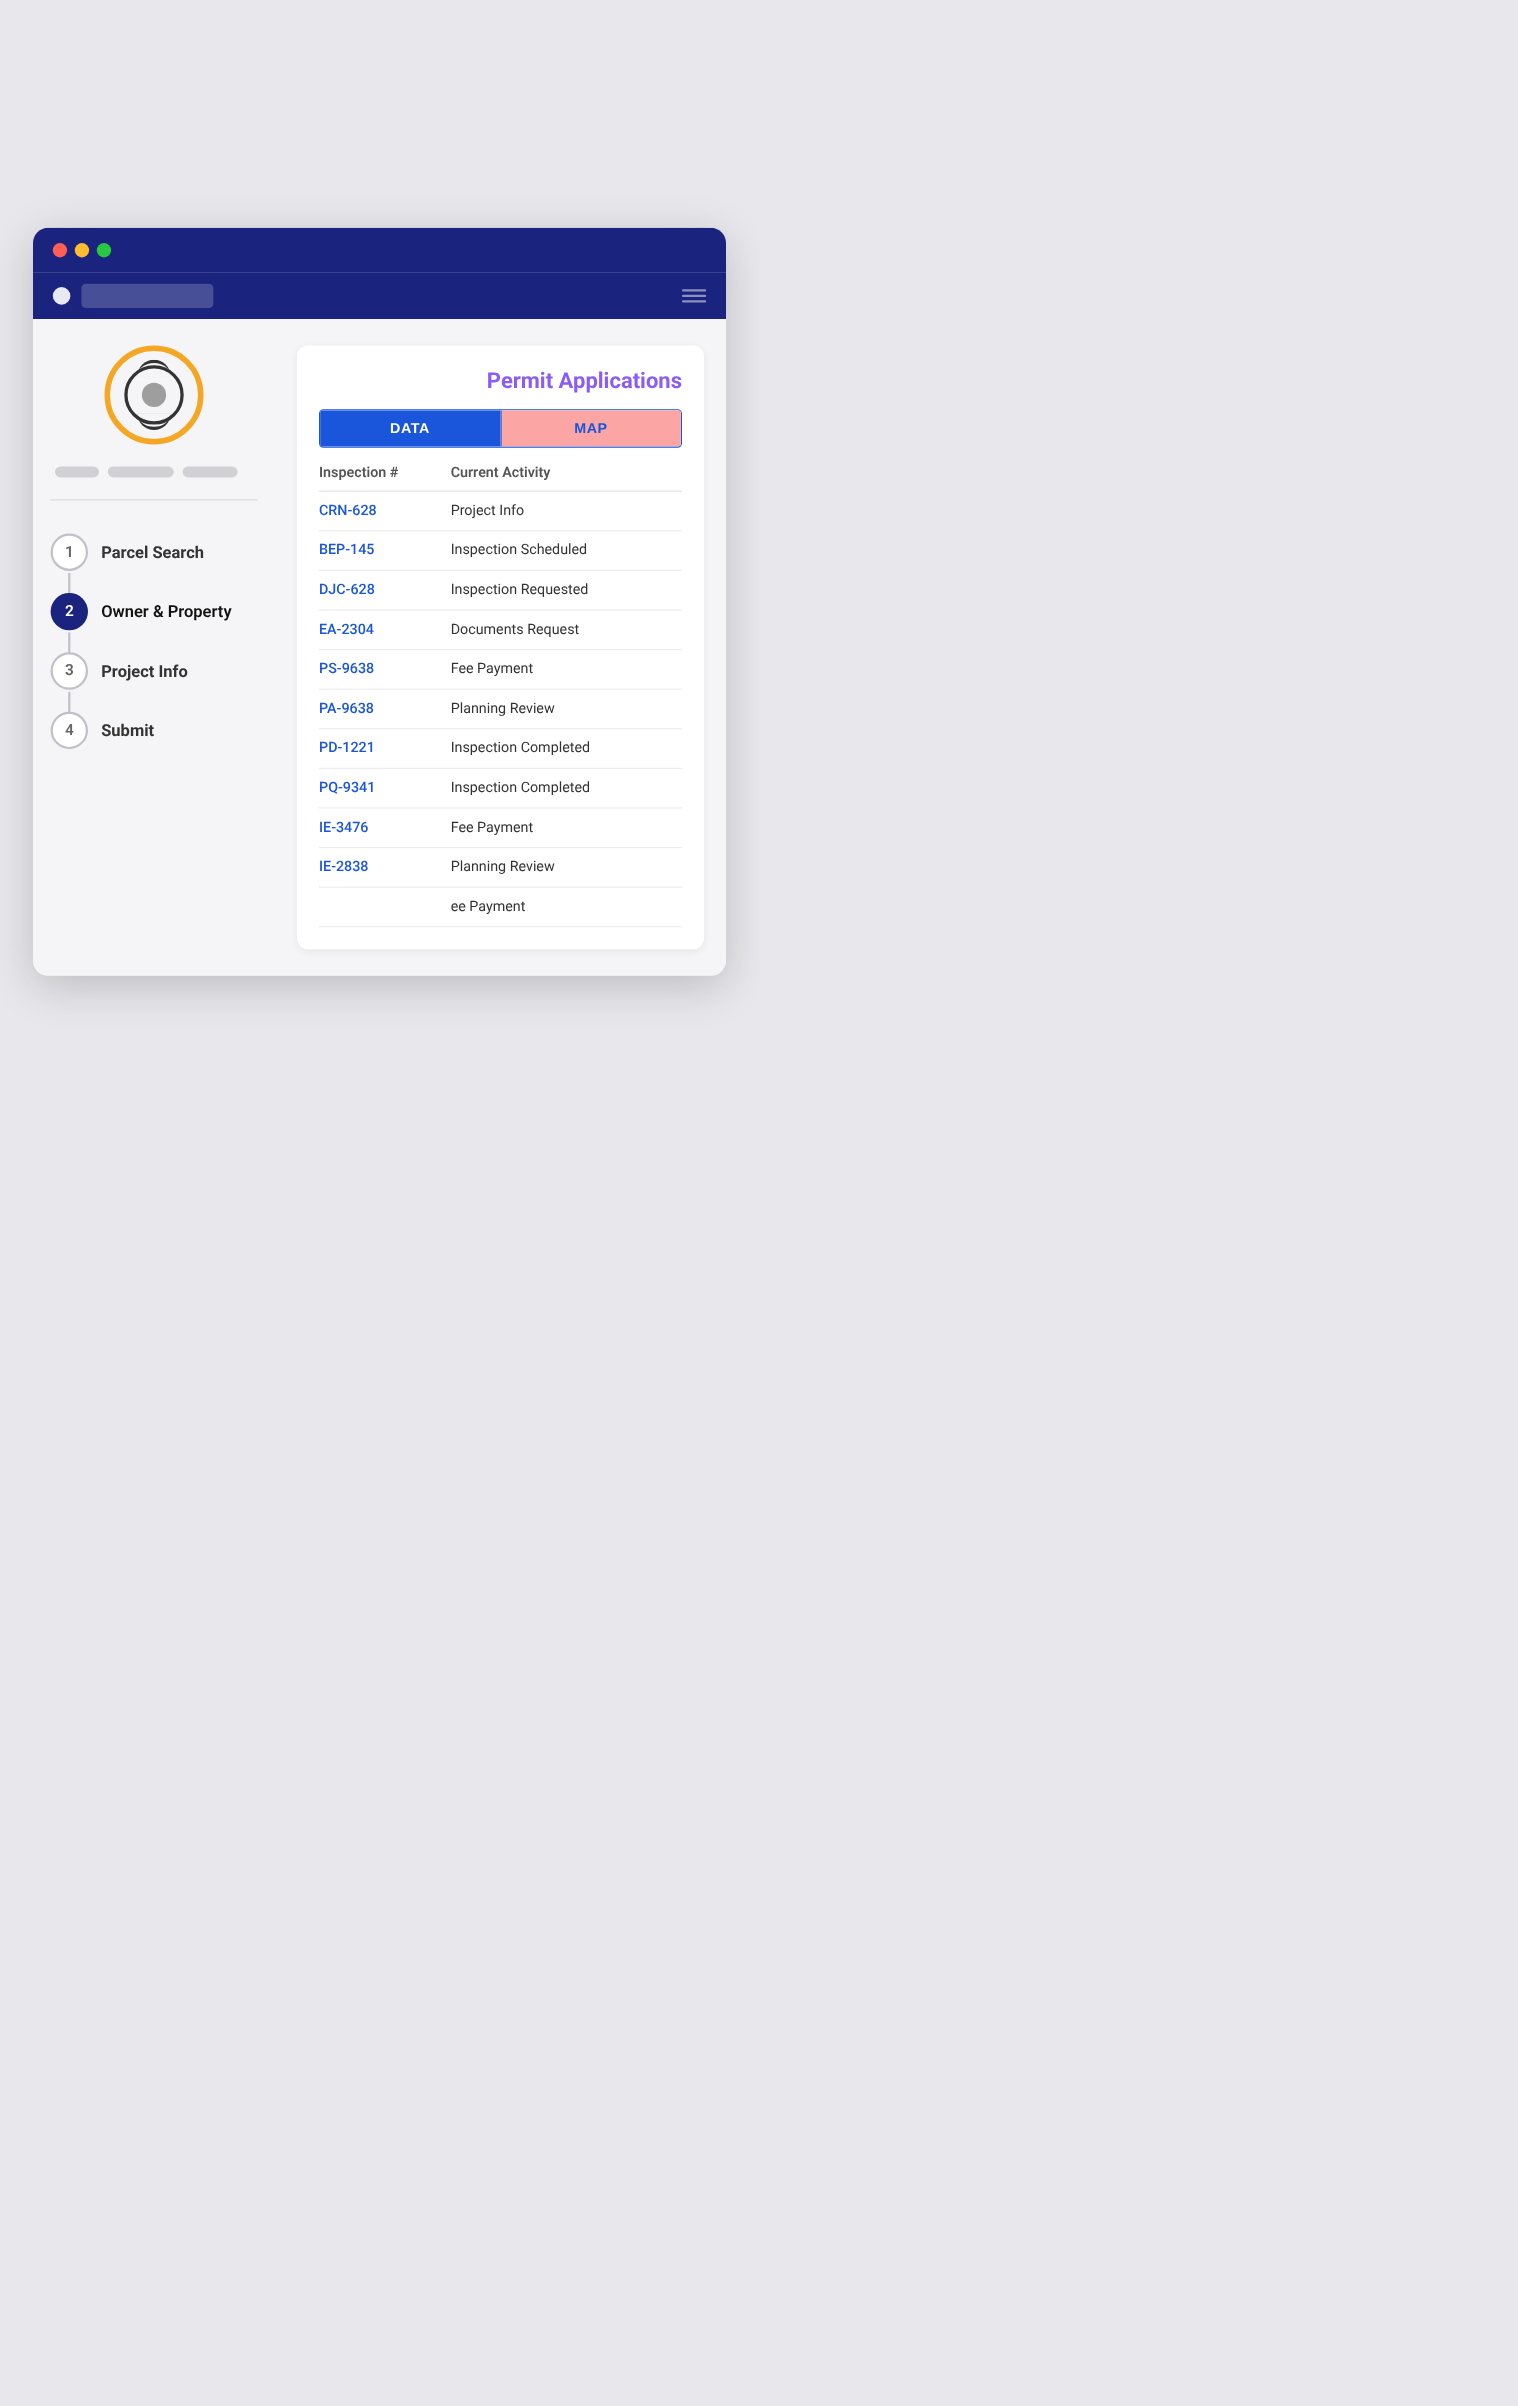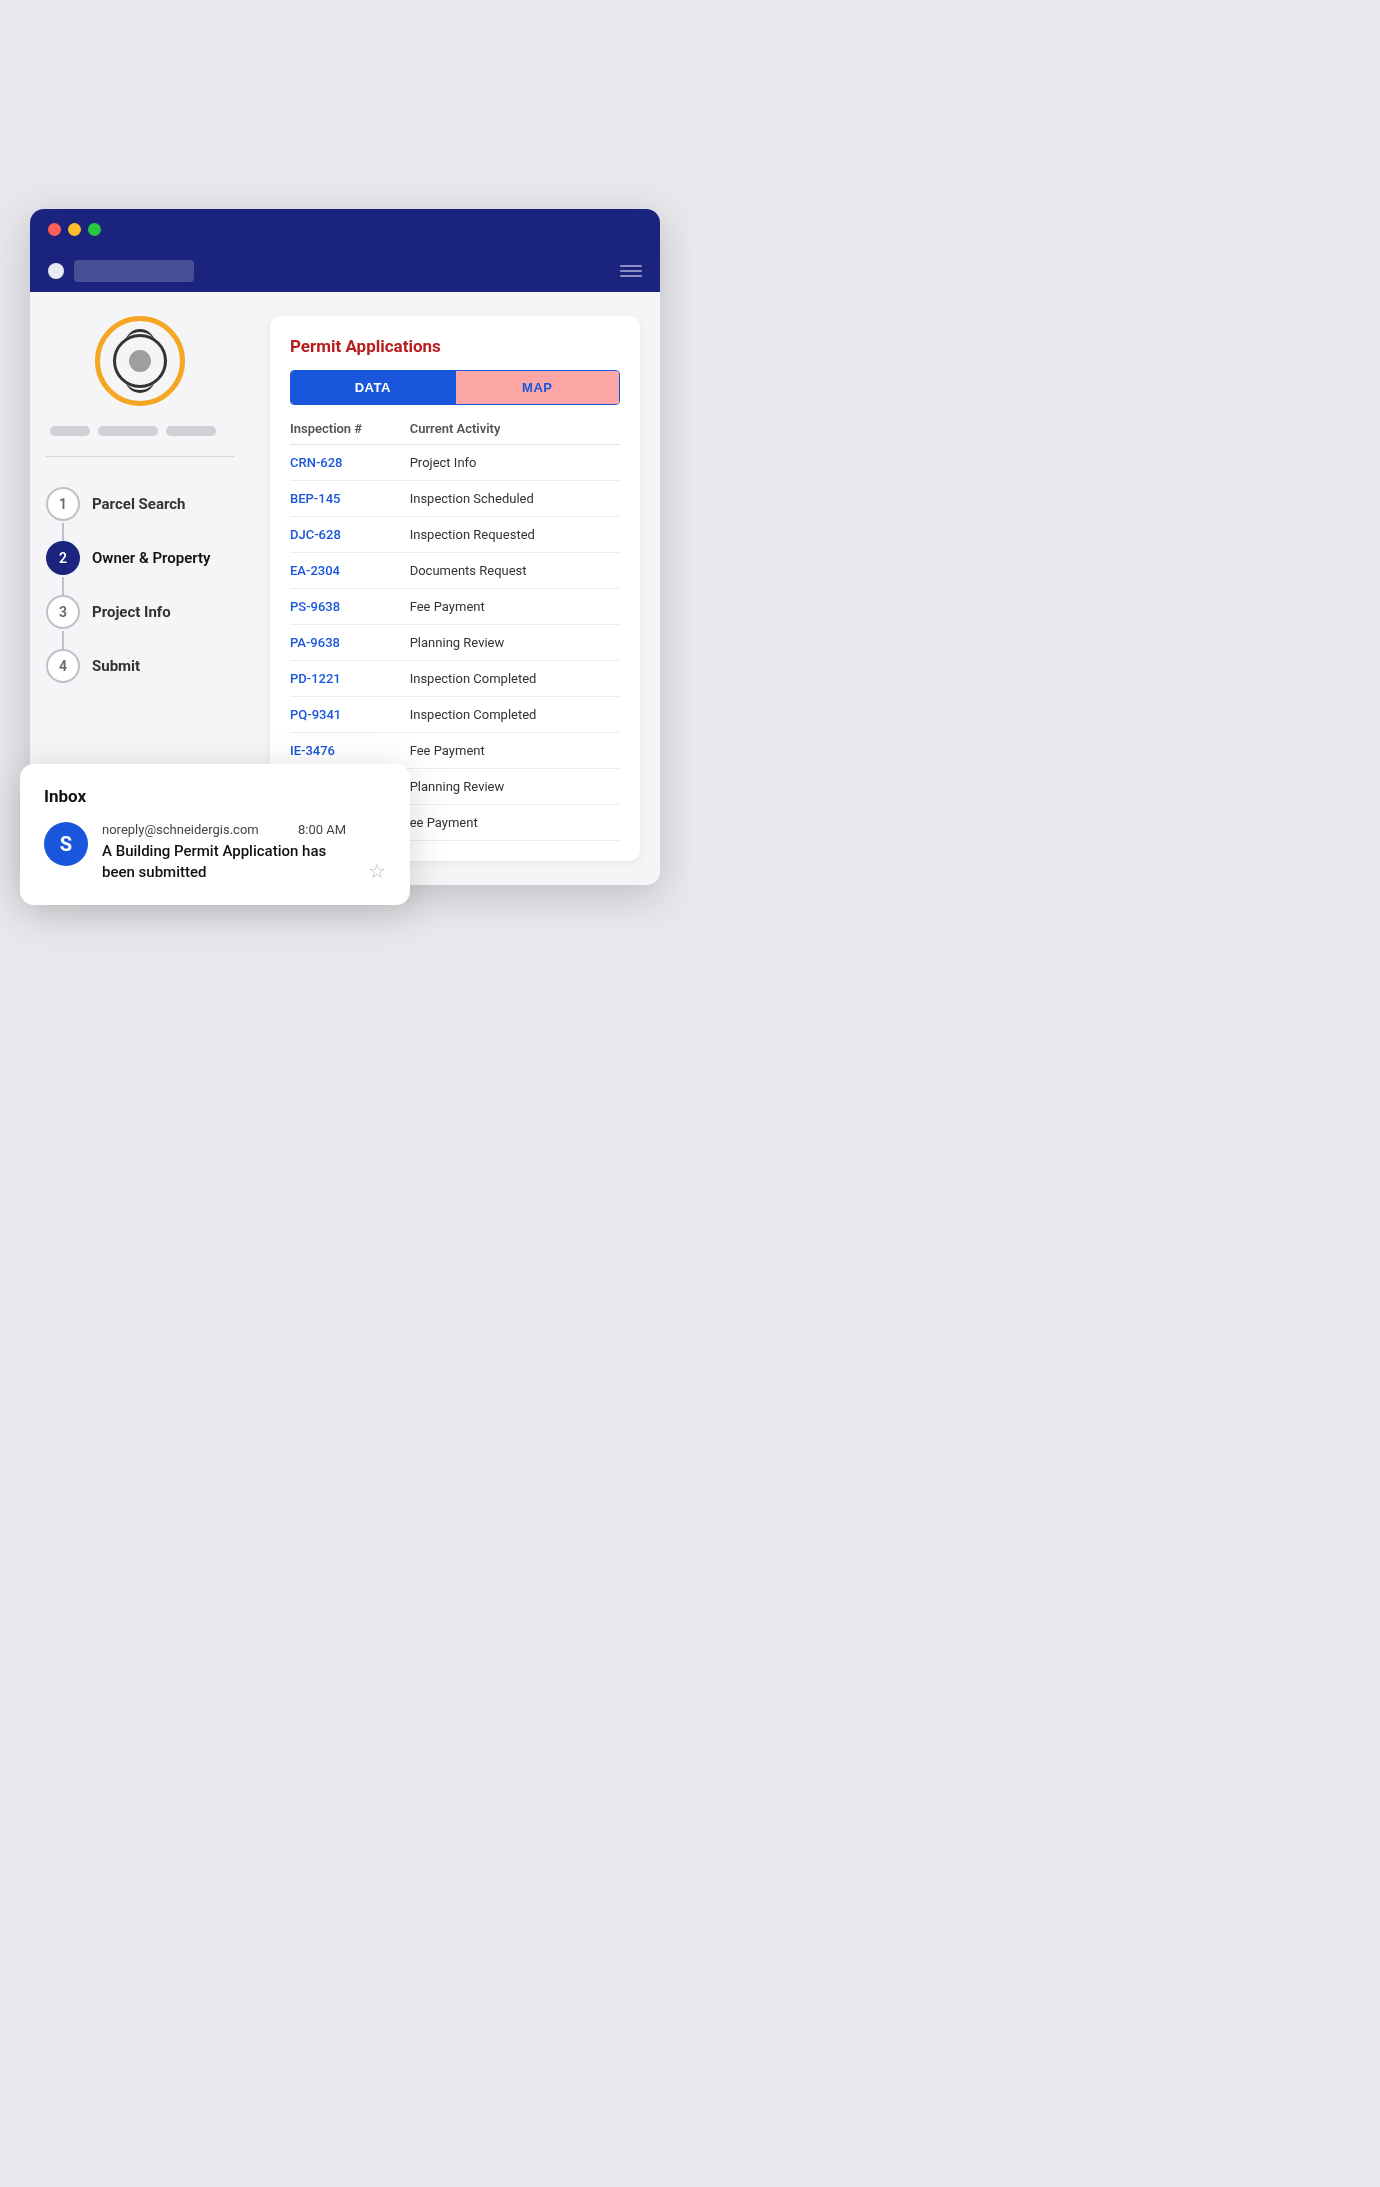--- a/index.html
+++ b/index.html
@@ -246,24 +246,25 @@
     }
 
     .permit-card {
       background: #fff;
       border-radius: 10px;
       padding: 20px;
       box-shadow: 0 2px 8px rgba(0,0,0,0.06);
     }
 
     .permit-title {
-      font-size: 17px;
+      font-size: 20px;
       font-weight: 700;
-      color: #b91c1c;
+      color: #8b5cf6;
       margin-bottom: 14px;
+      text-align: right;
     }
 
     
     .tab-row {
       display: flex;
       margin-bottom: 16px;
       border: 1.5px solid #1a56db;
       border-radius: 4px;
       overflow: hidden;
     }
@@ -543,27 +544,13 @@
                   <td></td>
                   <td>ee Payment</td>
                 </tr>
               </tbody>
           </table>
         </div>
       </div>
     </div>
   </div>
 
-  <div class="inbox-popup">
-    <div class="inbox-title">Inbox</div>
-    <div class="inbox-message">
-      <div class="inbox-avatar">S</div>
-      <div class="inbox-message-content">
-        <div class="inbox-message-header">
-          <span class="inbox-sender">noreply@schneidergis.com</span>
-          <span class="inbox-time">8:00 AM</span>
-        </div>
-        <div class="inbox-body">A Building Permit Application has been submitted</div>
-      </div>
-      <div class="inbox-star">☆</div>
-    </div>
-  </div>
 </div>
 
 </body></html>

